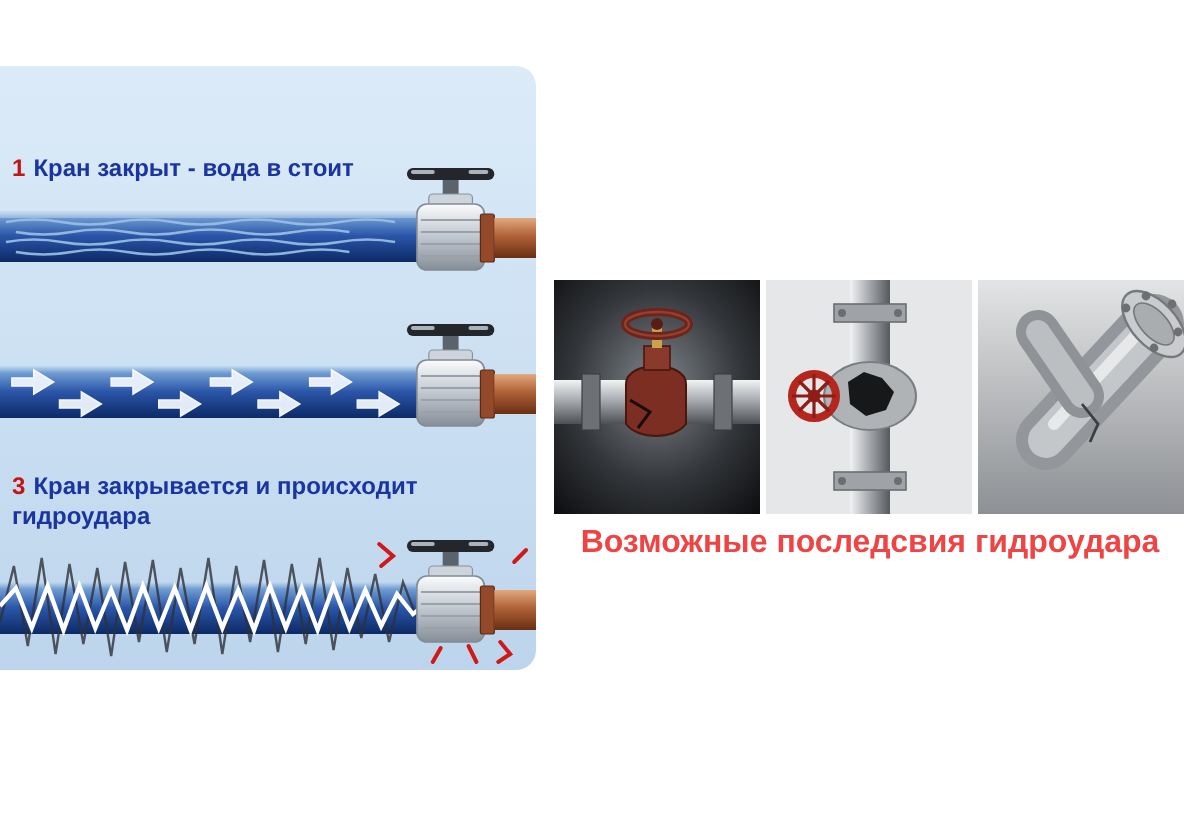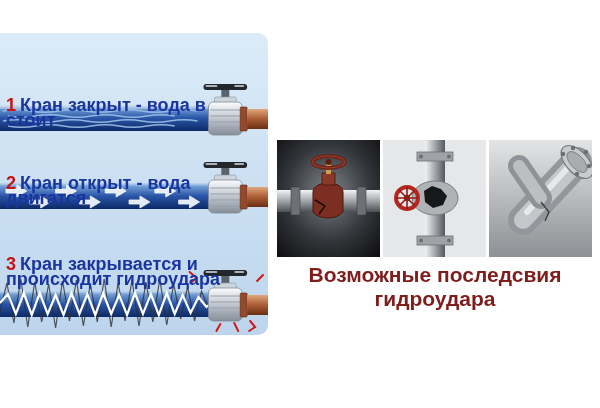--- a/index.html
+++ b/index.html
@@ -7,36 +7,36 @@
     position:relative;width:600px;height:408px;background:#ffffff;overflow:hidden;
     font-family:"Liberation Sans", sans-serif;
   }
   .steps-panel{
     position:absolute;left:0;top:33px;width:268px;height:302px;
     background:linear-gradient(180deg,#dcebf8 0%,#cde1f3 45%,#bdd5ec 100%);
     border-radius:0 10px 10px 0;
   }
   .step-label{
     position:absolute;left:6px;width:215px;
-    font-size:18px;font-weight:bold;line-height:15px;color:#1a35a0;z-index:2;margin-top:21px;
+    font-size:12px;font-weight:bold;line-height:15px;color:#1a35a0;z-index:2;
   }
   .step-num{color:#c41414;margin-right:4px;}
   .pipe-svg{position:absolute;left:0;width:268px;height:66px;z-index:1;}
   #label-1{top:44px;}  #pipe-1{top:50px;}
   #label-2{top:122px;} #pipe-2{top:128px;}
   #label-3{top:203px;} #pipe-3{top:236px;}
   .photos-row{
     position:absolute;left:277px;top:140px;width:318px;height:117px;
     display:flex;gap:3px;
   }
   .photo{width:103px;height:117px;overflow:hidden;}
   .photo svg{display:block;}
   .photos-caption{
     position:absolute;left:272px;top:263px;width:326px;
-    text-align:center;font-size:21px;font-weight:bold;color:#7f1d1d;
+    text-align:center;font-size:16px;font-weight:bold;color:#ef4444;
   }
 </style>
 </head>
 <body>
 
 <div class="canvas">
 
   <svg width="0" height="0" style="position:absolute" aria-hidden="true">
     <defs>
       <linearGradient id="gPipeBlue" x1="0" y1="0" x2="0" y2="1">
@@ -98,23 +98,20 @@
       <rect x="0" y="22" width="212" height="4" fill="#ffffff" opacity="0.3"></rect>
       <g stroke="#9cc0e6" stroke-width="1.3" fill="none" opacity="0.9">
         <path d="M3,28 q14,-2.5 28,0 t28,0 t28,0 t28,0 t28,0 t28,0 t28,0"></path>
         <path d="M8,33 q14,2.5 28,0 t28,0 t28,0 t28,0 t28,0 t28,0"></path>
         <path d="M3,38 q14,-2.5 28,0 t28,0 t28,0 t28,0 t28,0 t28,0 t28,0"></path>
         <path d="M8,43 q14,2.5 28,0 t28,0 t28,0 t28,0 t28,0 t28,0"></path>
       </g>
       <use href="#tapValve"></use>
     </svg>
 
-    <div class="step-label" id="label-2">
-      <span class="step-num">2</span><span>Кран открыт - вода двигатся</span>
-    </div>
     <svg class="pipe-svg" id="pipe-2" viewBox="0 0 270 66" preserveAspectRatio="none">
       <rect x="0" y="22" width="212" height="26" fill="url(#gPipeBlue)"></rect>
       <g fill="#edf4fd" stroke="#ffffff" stroke-width="0.8" opacity="0.95">
         <path d="M6,28 h11 v-4 l10,6 l-10,6 v-4 h-11 z"></path>
         <path d="M56,28 h11 v-4 l10,6 l-10,6 v-4 h-11 z"></path>
         <path d="M106,28 h11 v-4 l10,6 l-10,6 v-4 h-11 z"></path>
         <path d="M156,28 h11 v-4 l10,6 l-10,6 v-4 h-11 z"></path>
         <path d="M30,39 h11 v-4 l10,6 l-10,6 v-4 h-11 z"></path>
         <path d="M80,39 h11 v-4 l10,6 l-10,6 v-4 h-11 z"></path>
         <path d="M130,39 h11 v-4 l10,6 l-10,6 v-4 h-11 z"></path>

